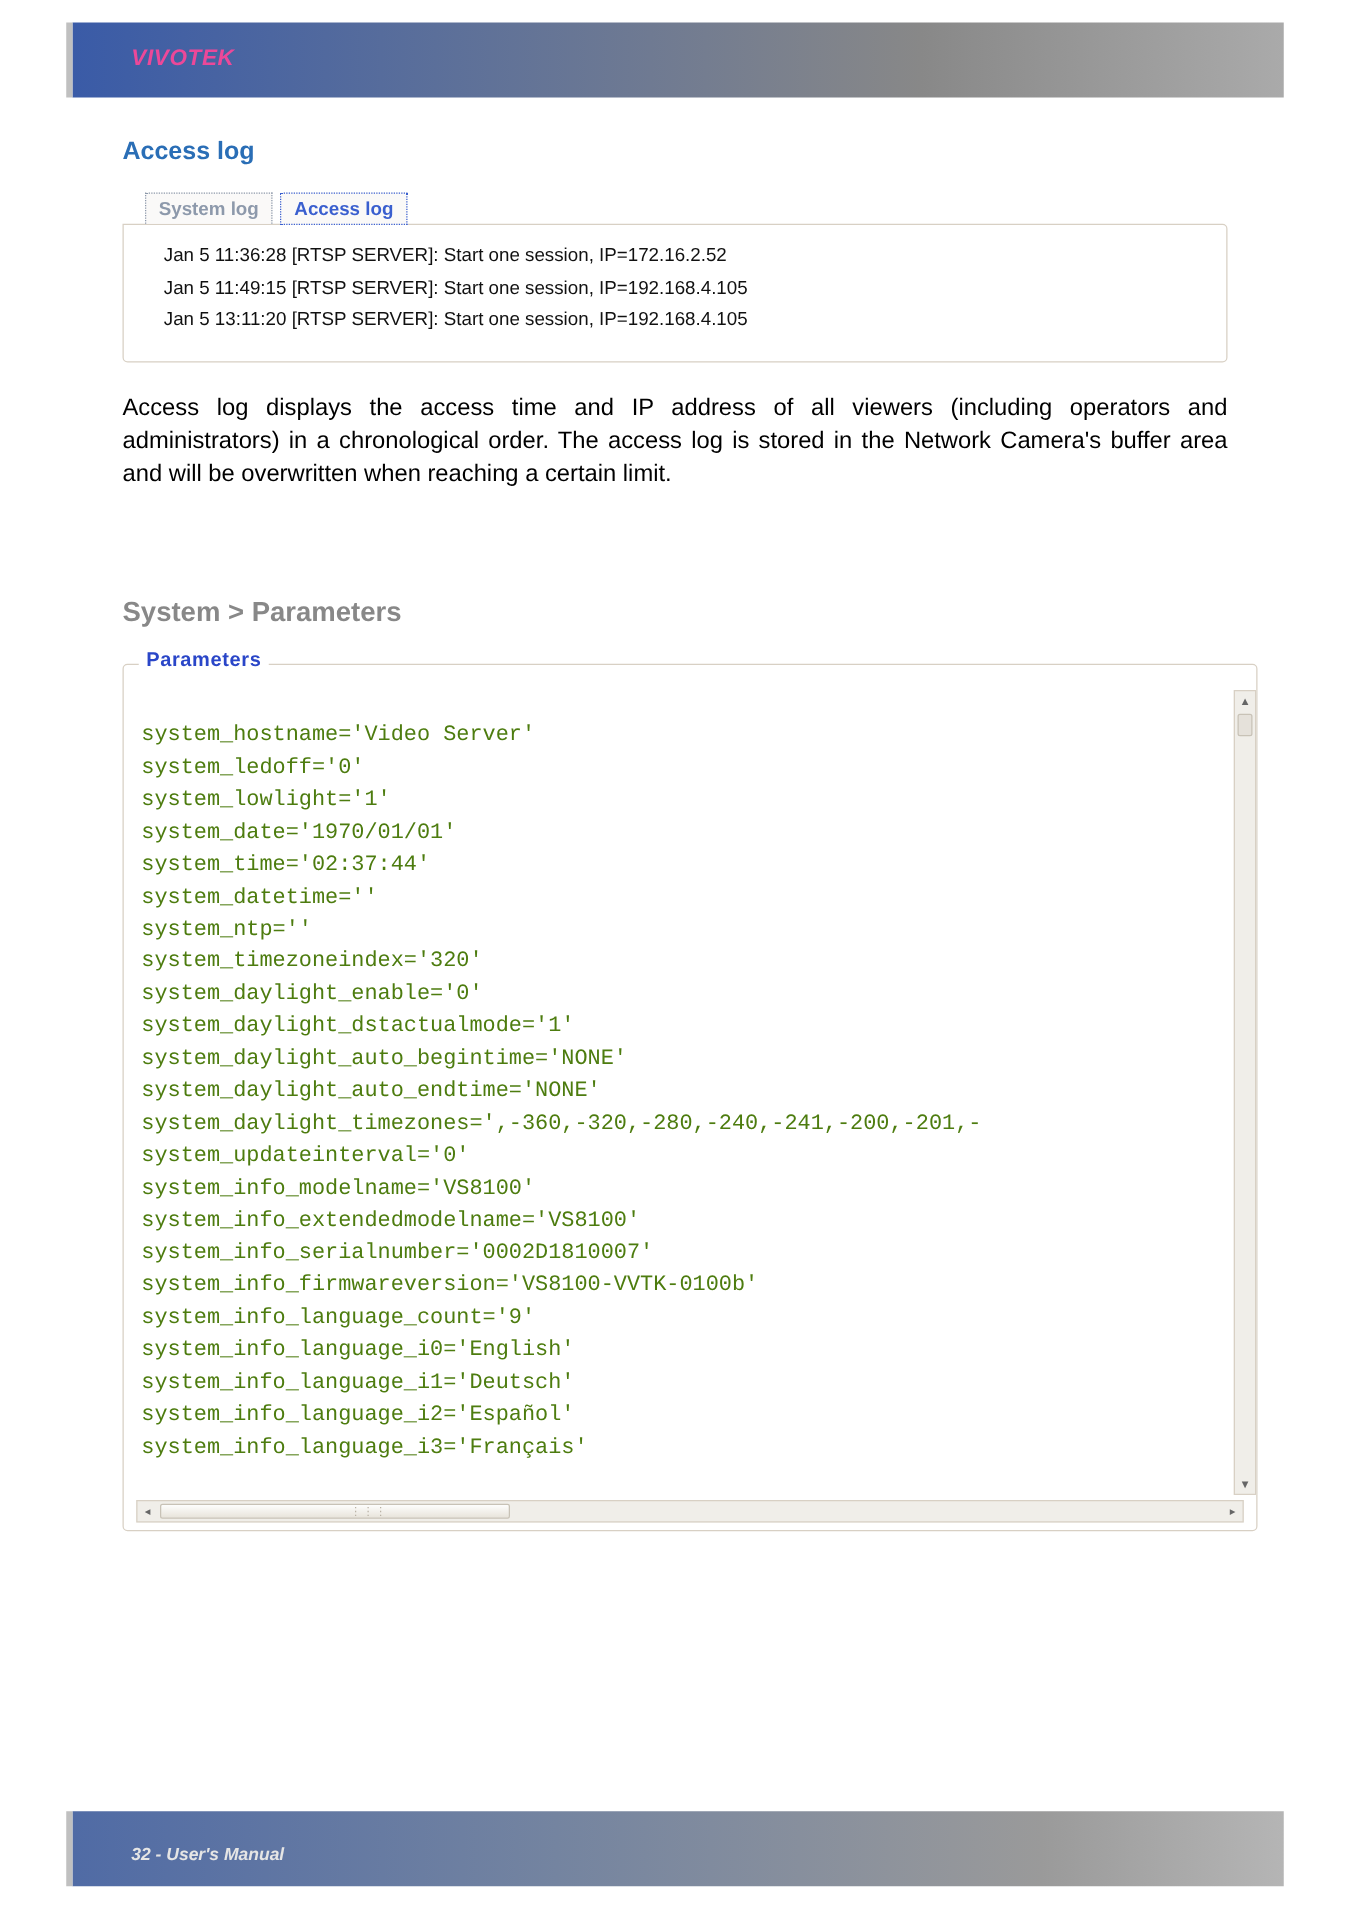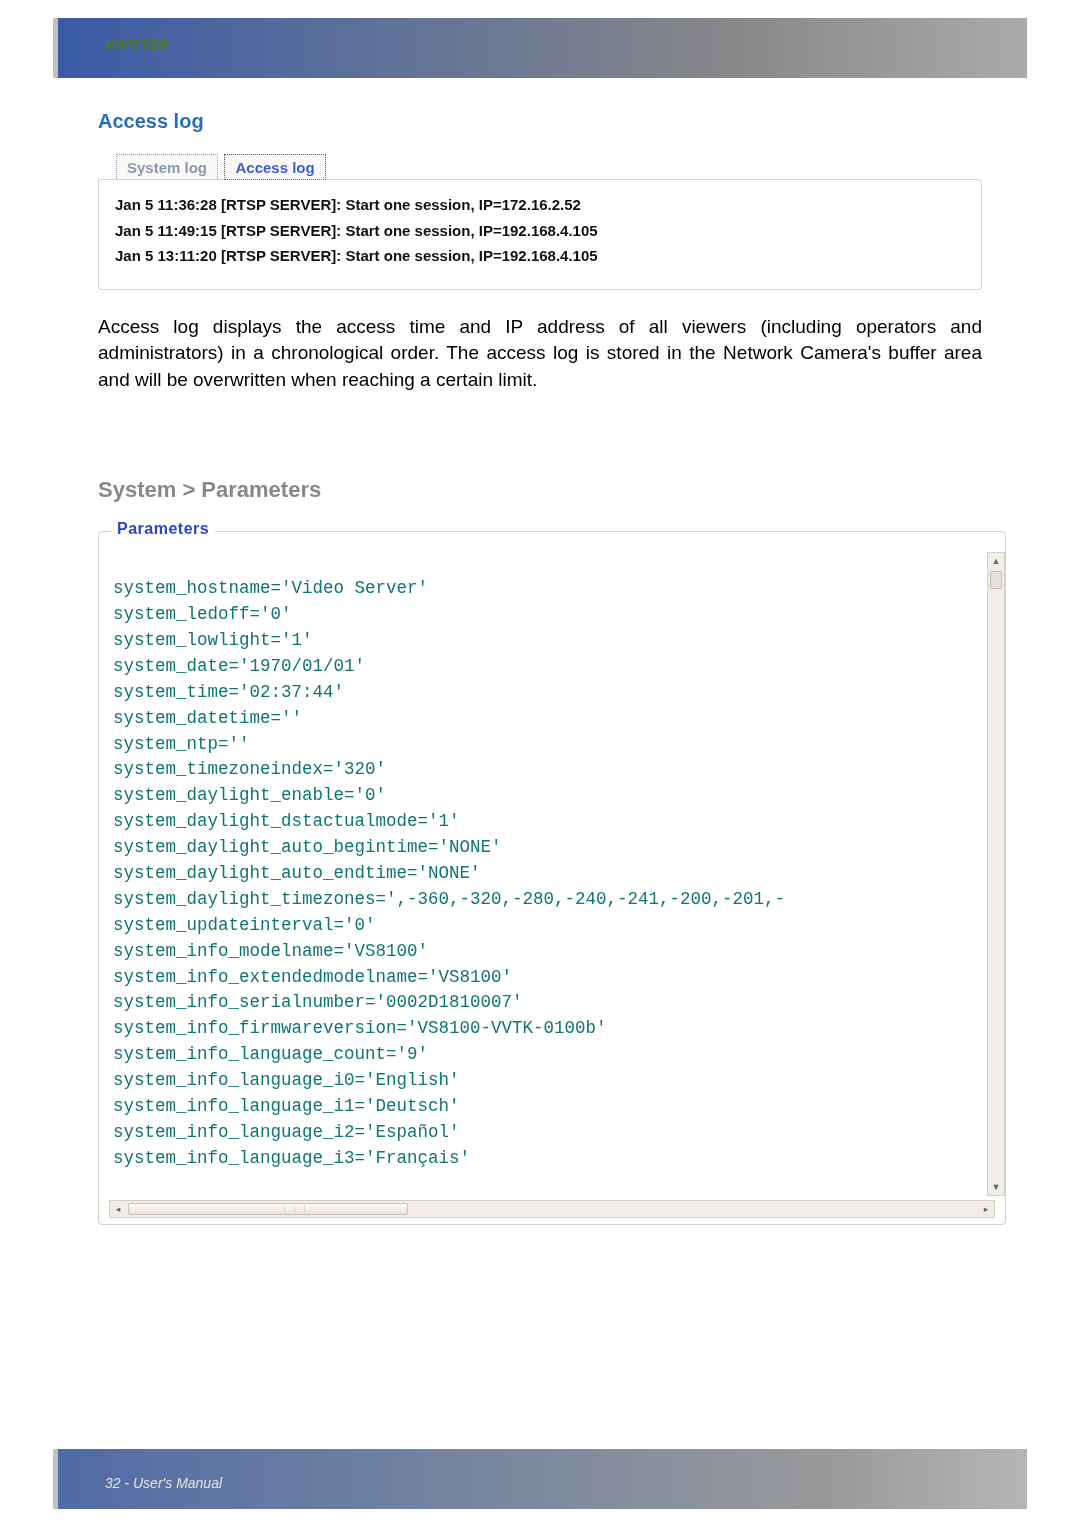--- a/index.html
+++ b/index.html
@@ -22,24 +22,24 @@
     left: 53px;
     right: 53px;
     height: 60px;
     background: linear-gradient(to right, #3a5ba7 0%, #5b6f9a 30%, #888 70%, #aaa 100%);
     border-left: 5px solid #c0c0c0;
   }
   .brand {
     position: absolute;
     top: 36px;
     left: 105px;
-    color: #4d7c0f;
+    color: #ec4899;
     font-style: italic;
     font-weight: bold;
-    font-size: 14px;
+    font-size: 18px;
     letter-spacing: 0.5px;
   }
   .content {
     position: absolute;
     top: 110px;
     left: 98px;
     right: 98px;
   }
   .section-title {
     color: #2a6eb6;
@@ -64,26 +64,25 @@
     position: relative;
     top: 1px;
   }
   .tab.selected {
     border: 1px dotted #3a5fcf;
     color: #3a5fcf;
   }
   .log-box {
     border: 1px solid #d8d0c4;
     border-radius: 0 4px 4px 4px;
-    padding: 12px 16px 20px 16px;
+    padding: 12px 16px 20px 32px;
     font-size: 15px;
     line-height: 1.7;
     color: #111;
     font-family: Arial, sans-serif;
-    font-weight: bold;
   }
   .body-text {
     margin-top: 24px;
     font-size: 19px;
     line-height: 1.4;
     color: #000000;
     text-align: justify;
   }
   .heading2 {
     margin-top: 84px;
@@ -109,21 +108,21 @@
     font-weight: bold;
     font-size: 16px;
     padding: 0 6px;
     letter-spacing: 0.5px;
   }
   .params-scroll {
     position: relative;
     font-family: "Courier New", monospace;
     font-size: 17.5px;
     line-height: 1.48;
-    color: #0f766e;
+    color: #4d7c0f;
     white-space: pre;
     overflow: hidden;
     padding-left: 4px;
     padding-right: 24px;
   }
   .vscroll {
     position: absolute;
     right: 0;
     top: 20px;
     bottom: 28px;
@@ -199,20 +198,21 @@
     background: linear-gradient(to right, #506ba5 0%, #7484a0 40%, #9a9a9a 80%, #b5b5b5 100%);
     border-left: 5px solid #c0c0c0;
   }
   .footer-text {
     position: absolute;
     left: 105px;
     bottom: 36px;
     color: #e5e5e5;
     font-style: italic;
     font-size: 14px;
+    font-weight: bold;
   }
 </style>
 </head>
 <body>
 
 <div class="page">
 
   <div class="gradient-bar"></div>
   <div class="brand">VIVOTEK</div>
 

